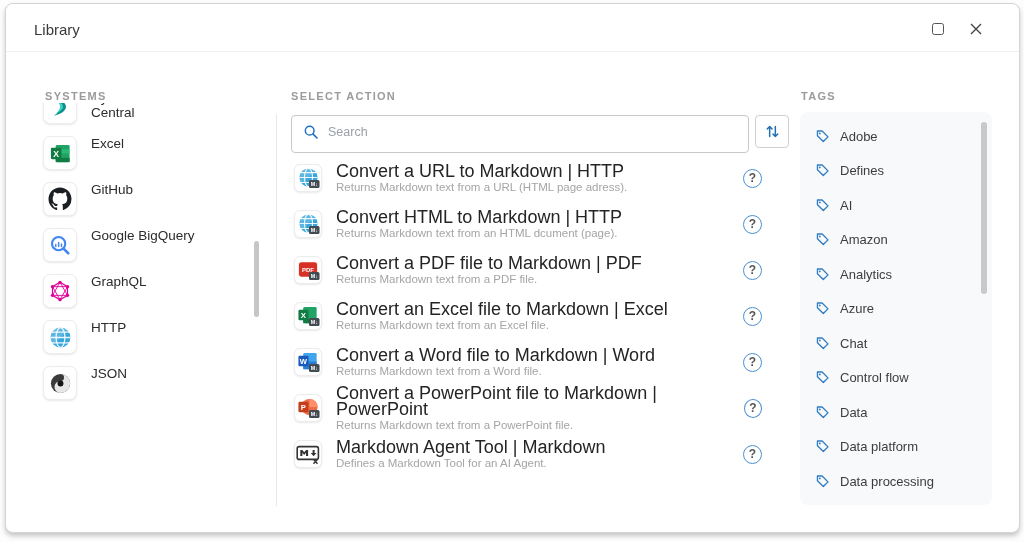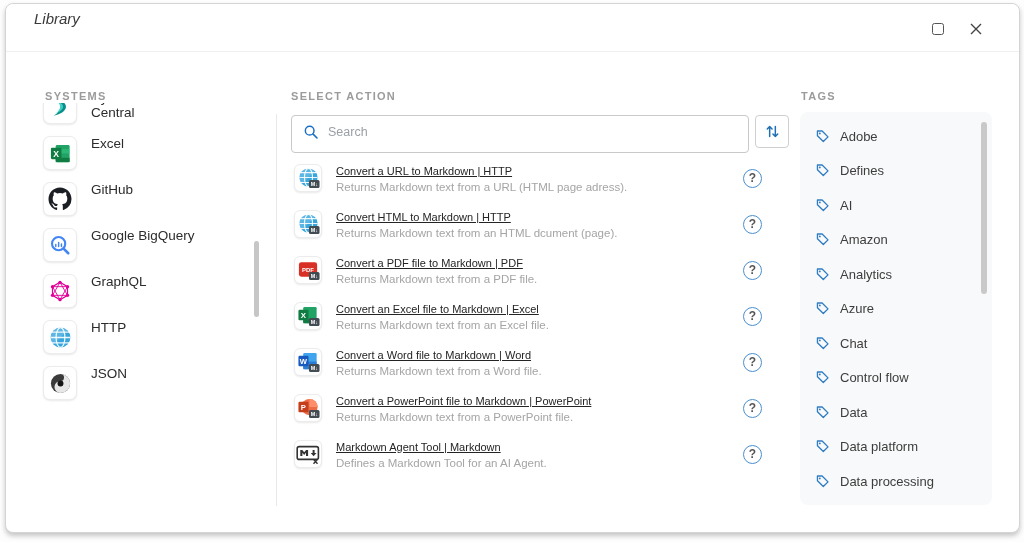--- a/index.html
+++ b/index.html
@@ -5,21 +5,21 @@
   * { margin:0; padding:0; box-sizing:border-box; }
   html,body { width:1024px; height:542px; background:#fdfdfd; font-family:"Liberation Sans",sans-serif; overflow:hidden; }
 
   .dialog{ position:absolute; left:5px; top:3px; width:1015px; height:530px;
     background:#fff; border:1px solid #d4d4d4; border-radius:8px;
     box-shadow:0 3px 5px rgba(0,0,0,.22); }
 
   
   .titlebar{ position:absolute; left:0; top:0; right:0; height:48px;
     border-bottom:1px solid #efefef; border-radius:8px 8px 0 0; background:#fff; }
-  .title{ position:absolute; left:28px; top:6px; font-size:15px; color:#3a3a3a;font-style:italic; }
+  .title{ position:absolute; left:28px; top:17px; font-size:15px; color:#3a3a3a; }
   .win-btn{ position:absolute; top:12px; width:26px; height:26px; display:flex;
     align-items:center; justify-content:center; cursor:pointer; }
   .btn-max{ right:68px; }
   .btn-close{ right:30px; }
   .max-glyph{ width:12px; height:12px; border:1.4px solid #555; border-radius:2.5px; }
 
   
   .col-header{ position:absolute; top:86px; font-size:11px; font-weight:700;
     letter-spacing:1.3px; color:#9b9b9b; }
 
@@ -43,21 +43,21 @@
   .search-input{ position:absolute; left:36px; top:1px; width:415px; height:29px; border:none;
     outline:none; font-size:12.5px; color:#444; font-family:"Liberation Sans",sans-serif; background:transparent; }
   .search-input::placeholder{ color:#9aa0a6; }
   .sort-btn{ position:absolute; left:749px; top:111px; width:34px; height:33px;
     border:1px solid #cfcfcf; border-radius:4px; background:#fff; display:flex;
     align-items:center; justify-content:center; cursor:pointer; }
   .action-list{ position:absolute; left:288px; top:151px; width:468px; }
   .action-row{ height:46px; display:flex; align-items:center; gap:14px; cursor:pointer; }
   .action-icon{ width:28px; height:28px; border-radius:6px; }
   .action-text{ display:flex; flex-direction:column; }
-  .action-title{ font-size:11px; color:#242424; line-height:16px;text-decoration:underline; }
+  .action-title{ font-size:18px; color:#242424; line-height:16px; }
   .action-desc{ font-size:11.5px; color:#a5a5a5; line-height:14px; margin-top:1px; }
   .help-btn{ margin-left:auto; width:19px; height:19px; border:1.5px solid #4a8fd0; border-radius:50%;
     color:#555; font-size:12px; font-weight:700; display:flex; align-items:center; justify-content:center;
     cursor:pointer; background:#fff; }
 
   
   .tags-panel{ position:absolute; left:794px; top:108px; width:192px; height:393px;
     background:#f8f9fa; border-radius:8px; }
   .tags-list{ padding-top:7px; }
   .tag-row{ height:34.5px; display:flex; align-items:center; gap:10px; padding-left:15px; cursor:pointer; }

